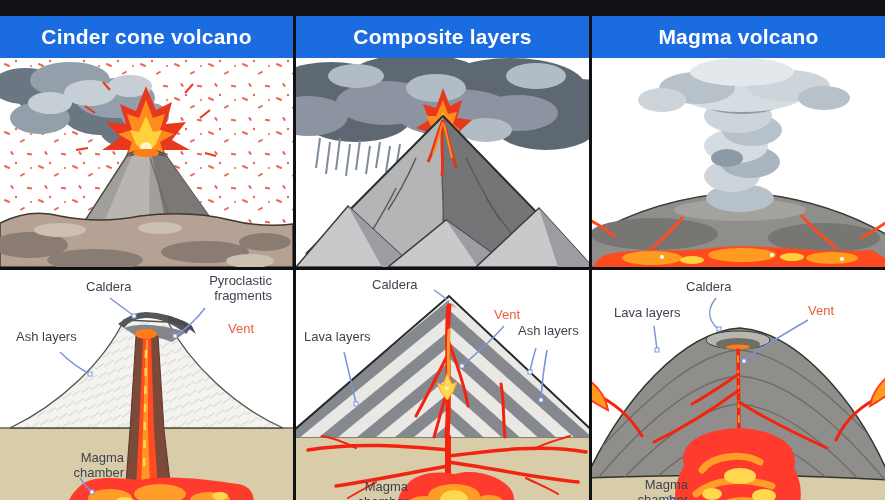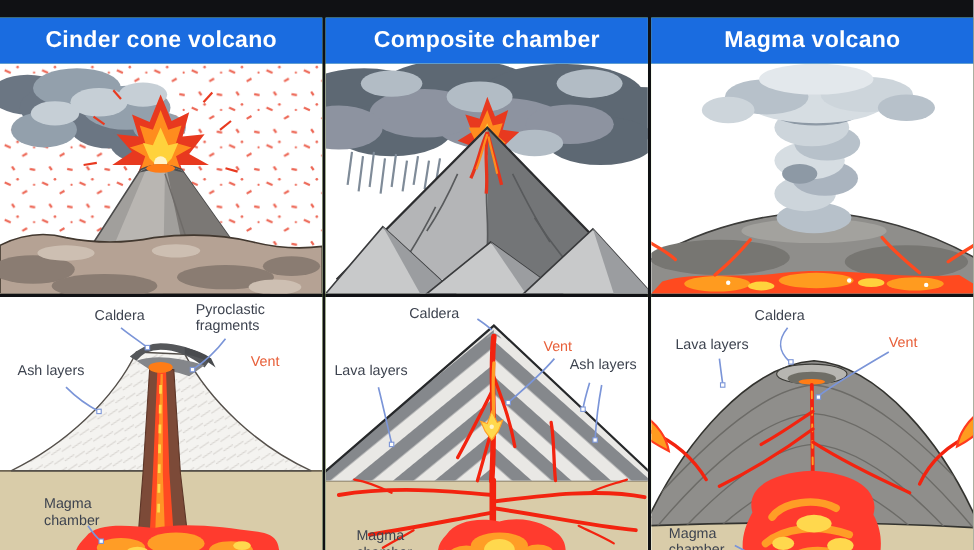--- a/index.html
+++ b/index.html
@@ -20,21 +20,21 @@
     display:flex;align-items:center;justify-content:center;
     font-size:21px;font-weight:700;letter-spacing:.2px;
   }
   .panel{position:relative;overflow:hidden;background:#fff;}
   .panel svg{position:absolute;left:0;top:0;}
   .hdiv{background:#101114;}
   .lbl{
     position:absolute;color:#3d434f;font-size:13px;line-height:1.12;
     white-space:nowrap;
   }
-  .lbl.wrap{white-space:normal;text-align:left;}
+  .lbl.wrap{white-space:normal;text-align:right;}
   .lbl.vent{color:#e8603a;}
 </style>
 </head>
 <body>
 
 <div class="board">
 
   <div class="col">
     <div class="hdr">Cinder cone volcano</div>
 
@@ -163,21 +163,21 @@
       </svg>
       <div class="lbl" style="left:86px;top:10px;">Caldera</div>
       <div class="lbl wrap" style="left:178px;top:4px;width:94px;">Pyroclastic fragments</div>
       <div class="lbl" style="left:16px;top:60px;">Ash layers</div>
       <div class="lbl vent" style="left:228px;top:52px;">Vent</div>
       <div class="lbl wrap" style="left:40px;top:181px;width:84px;">Magma chamber</div>
     </div>
   </div>
 
   <div class="col">
-    <div class="hdr">Composite chamber</div>
+    <div class="hdr">Composite layers</div>
 
     <div class="panel">
       <svg width="293" height="209" viewBox="0 0 293 209">
         <rect width="293" height="209" fill="#ffffff"></rect>
 
         <g>
           <ellipse cx="35" cy="30" rx="60" ry="26" fill="#5d6873"></ellipse>
           <ellipse cx="120" cy="22" rx="70" ry="26" fill="#5d6873"></ellipse>
           <ellipse cx="215" cy="30" rx="75" ry="30" fill="#5d6873"></ellipse>
           <ellipse cx="285" cy="45" rx="45" ry="24" fill="#5d6873"></ellipse>

